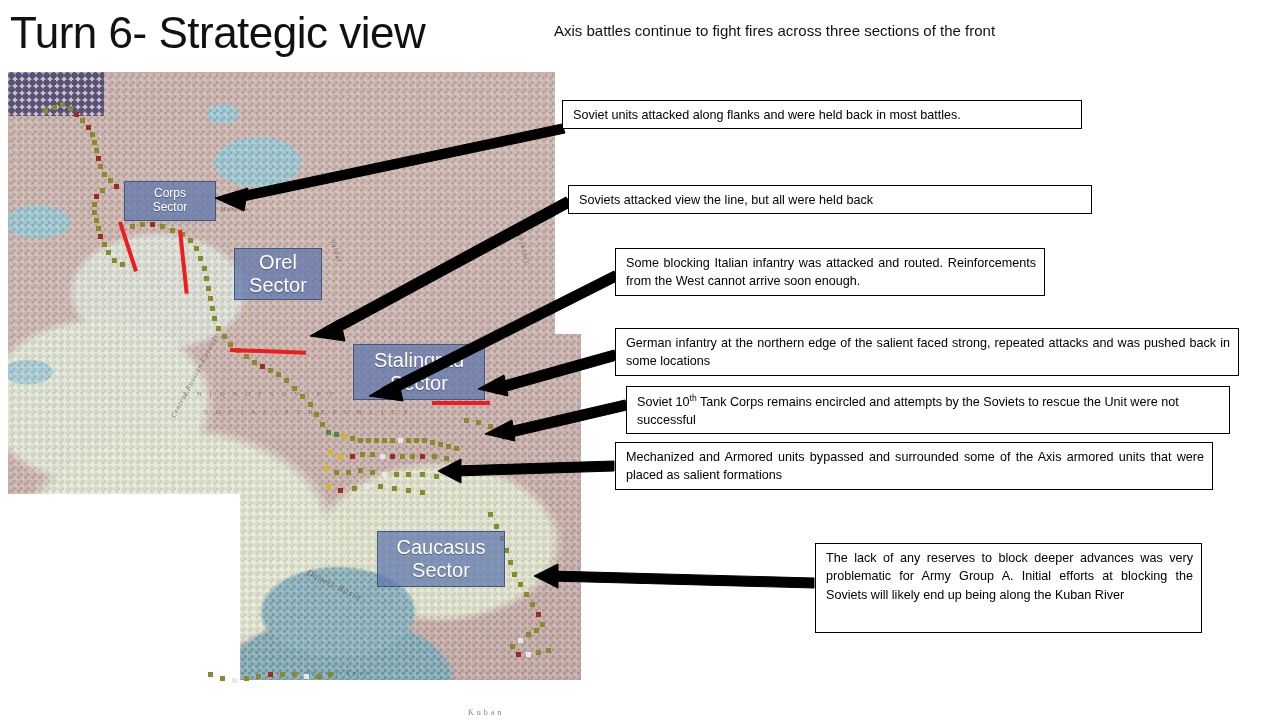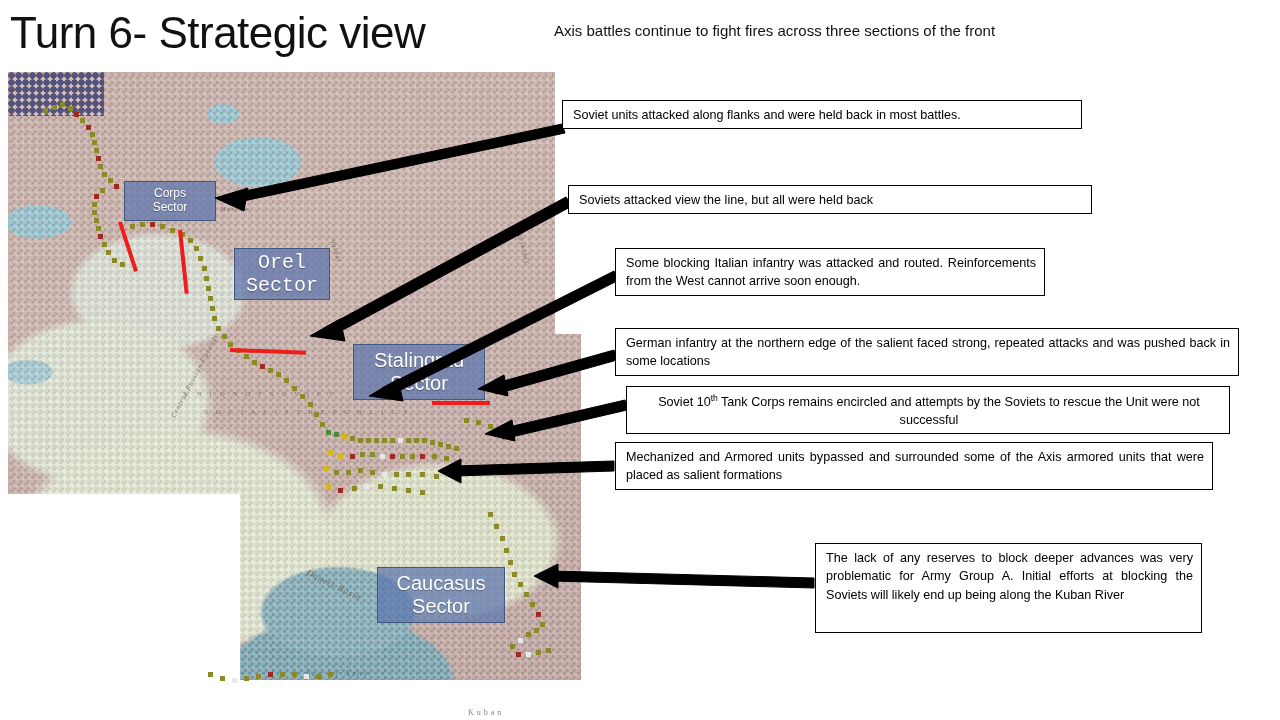--- a/index.html
+++ b/index.html
@@ -93,38 +93,38 @@
   .placelabel.caps { letter-spacing:3px; font-style:normal; color:#7a6a5e; }
 
   
   .sector-box {
     position:absolute; background:rgba(91,116,173,0.72);
     border:1px solid #43587f; color:#ffffff; text-align:center;
     display:flex; flex-direction:column; justify-content:center;
     line-height:1.15; text-shadow:0 1px 1px rgba(0,0,0,0.35);
   }
   #sector-rzhev      { left:124px; top:181px; width:92px;  height:40px; font-size:12px; }
-  #sector-orel       { left:234px; top:248px; width:96px; height:52px; font-size:20px;font-family:Liberation Mono, monospace; }
+  #sector-orel       { left:234px; top:248px; width:88px; height:52px; font-size:20px; }
   #sector-stalingrad { left:353px; top:344px; width:132px; height:56px; font-size:20px; }
-  #sector-caucasus   { left:377px; top:531px; width:128px; height:56px; font-size:20px;margin-top:36px; }
+  #sector-caucasus   { left:377px; top:531px; width:128px; height:56px; font-size:20px; }
 
   
   .callout {
     position:absolute; background:#ffffff; border:1.5px solid #000;
     font-size:12.6px; color:#000; line-height:1.45;
     padding:5px 8px 5px 10px;
   }
   .callout.justify { text-align:justify; text-justify:inter-word; }
   .callout sup { font-size:8.5px; vertical-align:super; }
 
   #callout-1 { left:562px; top:100px; width:520px; height:29px; padding-top:5px; }
   #callout-2 { left:568px; top:185px; width:524px; height:29px; padding-top:5px; }
   #callout-3 { left:615px; top:248px; width:430px; height:48px; }
   #callout-4 { left:615px; top:328px; width:624px; height:48px; }
-  #callout-5 { left:626px; top:386px; width:604px; height:48px;text-align:center; }
+  #callout-5 { left:626px; top:386px; width:604px; height:48px; }
   #callout-6 { left:615px; top:442px; width:598px; height:48px; }
   #callout-7 { left:815px; top:543px; width:387px; height:90px; }
 
   
   #arrow-layer { position:absolute; left:0; top:0; width:1280px; height:720px; pointer-events:none; }
 </style>
 </head>
 <body>
 
 <div id="slide-title">Turn 6- Strategic view</div>

